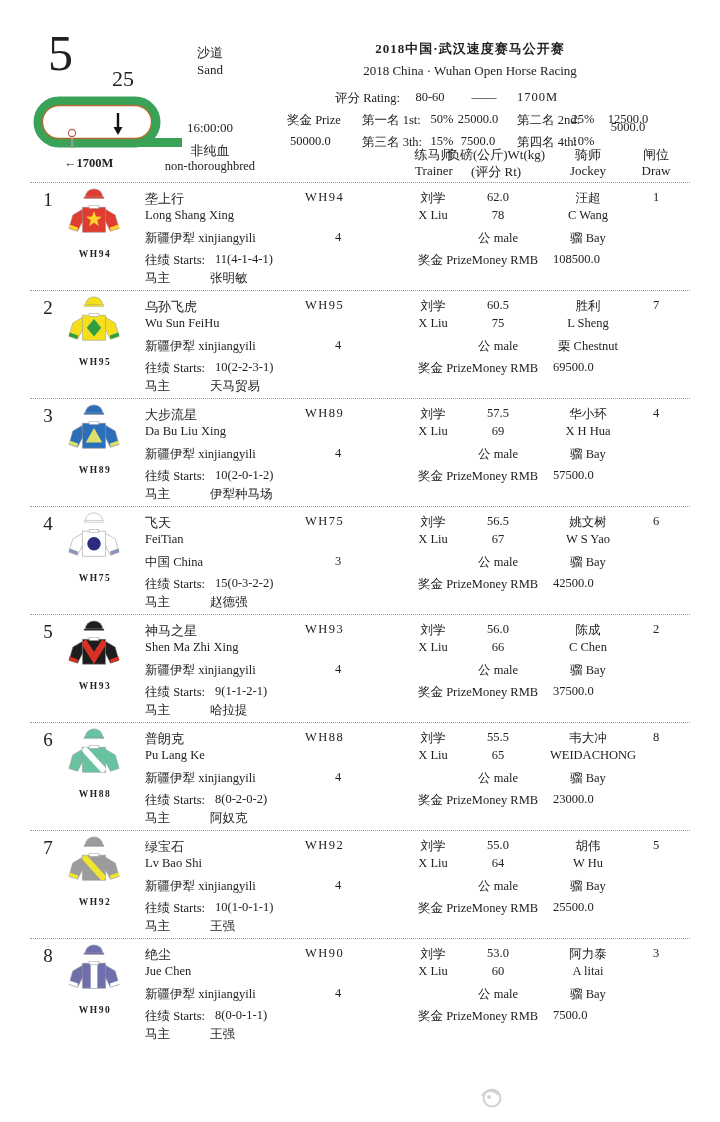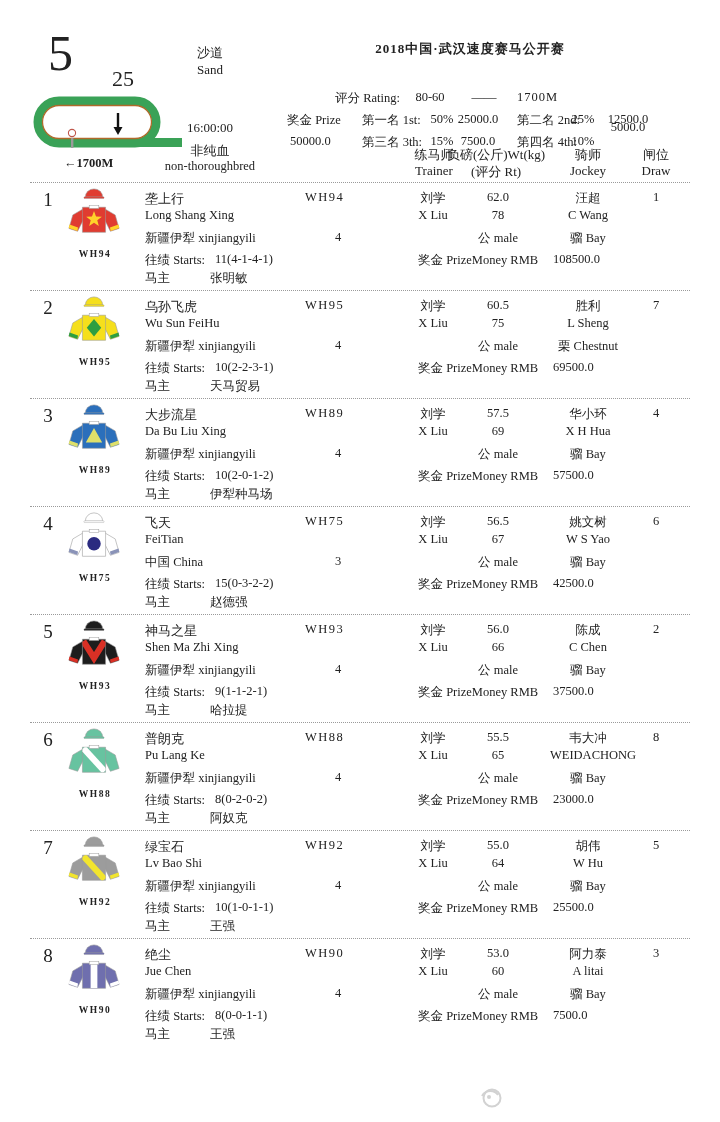--- a/index.html
+++ b/index.html
@@ -57,20 +57,21 @@
   <div class="abs race-no" style="left:48px;top:28px;">5</div>
   <div class="abs entry-count" style="left:112px;top:66px;">25</div>
 
   <div class="abs surface ctr" style="left:165px;top:44px;width:90px;">沙道</div>
   <div class="abs surface ctr" style="left:165px;top:62px;width:90px;">Sand</div>
   <div class="abs hsmall ctr" style="left:165px;top:120px;width:90px;font-size:13px;">16:00:00</div>
   <div class="abs hsmall ctr" style="left:150px;top:142px;width:120px;font-size:13px;">非纯血</div>
   <div class="abs hsmall ctr" style="left:150px;top:159px;width:120px;">non-thoroughbred</div>
 
   <div class="abs title-cn ctr" style="left:290px;top:40px;width:360px;">2018中国·武汉速度赛马公开赛</div>
+  <div class="abs title-en ctr" style="left:290px;top:63px;width:360px;">2018 China · Wuhan Open Horse Racing</div>
 
   <div class="abs hsmall" style="left:335px;top:90px;">评分 Rating:</div>
   <div class="abs hsmall ctr" style="left:400px;top:90px;width:60px;">80-60</div>
   <div class="abs hsmall ctr" style="left:463px;top:90px;width:42px;">——</div>
   <div class="abs hsmall" style="left:517px;top:90px;letter-spacing:1px;">1700M</div>
 
   <div class="abs hsmall" style="left:287px;top:112px;">奖金 Prize</div>
   <div class="abs hsmall" style="left:362px;top:112px;">第一名 1st:</div>
   <div class="abs hsmall ctr" style="left:424px;top:112px;width:36px;font-family:Liberation Serif, serif;">50%</div>
   <div class="abs hsmall ctr" style="left:448px;top:112px;width:60px;">25000.0</div>

